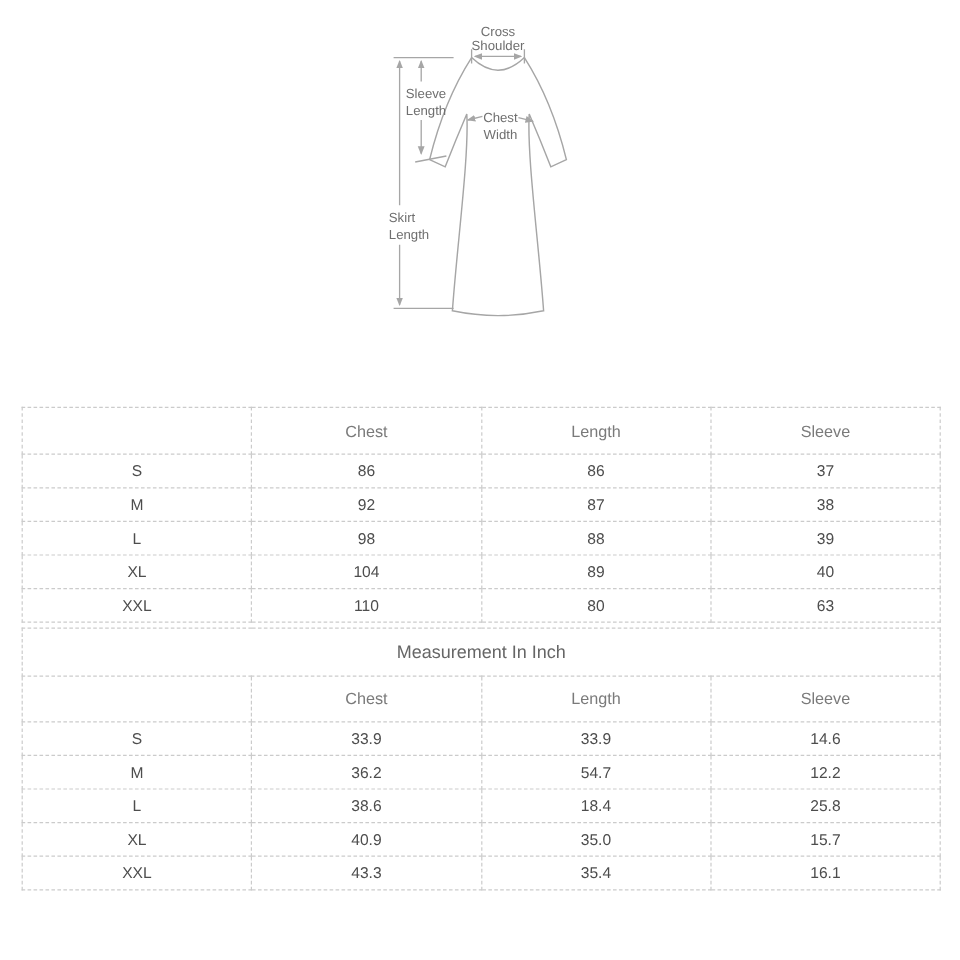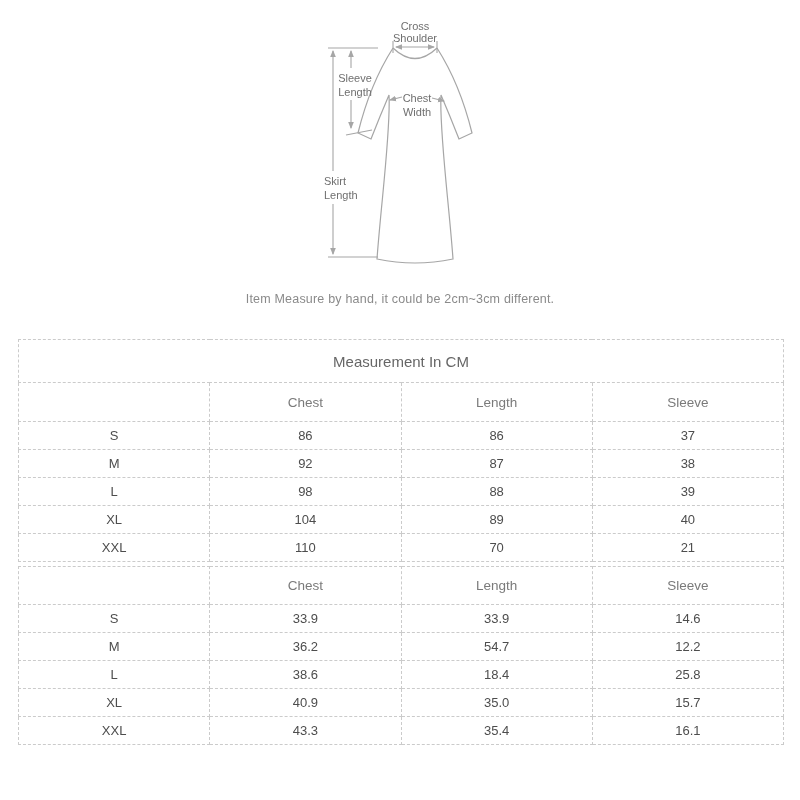--- a/index.html
+++ b/index.html
@@ -72,29 +72,25 @@
 
       <g stroke="#a6a6a6" stroke-width="1.1" fill="none">
         <line x1="84" y1="89" x2="72" y2="92" marker-end="url(#arr)"></line>
         <line x1="114" y1="90" x2="126" y2="93" marker-end="url(#arr)"></line>
       </g>
       <text x="99" y="94" text-anchor="middle">Chest</text>
       <text x="99" y="108" text-anchor="middle">Width</text>
     </svg>
   </div>
 
-  <div class="note">Item Measure by hand, it could be 2cm~3cm different.</div>
 
   <div class="tables">
 
     <table class="cm">
       <tbody>
-        <tr>
-          <td class="t-title" colspan="4">Measurement In CM</td>
-        </tr>
         <tr>
           <td class="t-head"></td>
           <td class="t-head">Chest</td>
           <td class="t-head">Length</td>
           <td class="t-head">Sleeve</td>
         </tr>
         <tr class="t-row">
           <td>S</td>
           <td>86</td>
           <td>86</td>
@@ -114,28 +110,31 @@
         </tr>
         <tr class="t-row">
           <td>XL</td>
           <td>104</td>
           <td>89</td>
           <td>40</td>
         </tr>
         <tr class="t-row">
           <td>XXL</td>
           <td>110</td>
-          <td>70</td>
-          <td>21</td>
+          <td>80</td>
+          <td>63</td>
         </tr>
       </tbody>
     </table>
 
     <table class="inch gap">
       <tbody>
+        <tr>
+          <td class="t-title" colspan="4">Measurement In Inch</td>
+        </tr>
         <tr>
           <td class="t-head"></td>
           <td class="t-head">Chest</td>
           <td class="t-head">Length</td>
           <td class="t-head">Sleeve</td>
         </tr>
         <tr class="t-row">
           <td>S</td>
           <td>33.9</td>
           <td>33.9</td>

